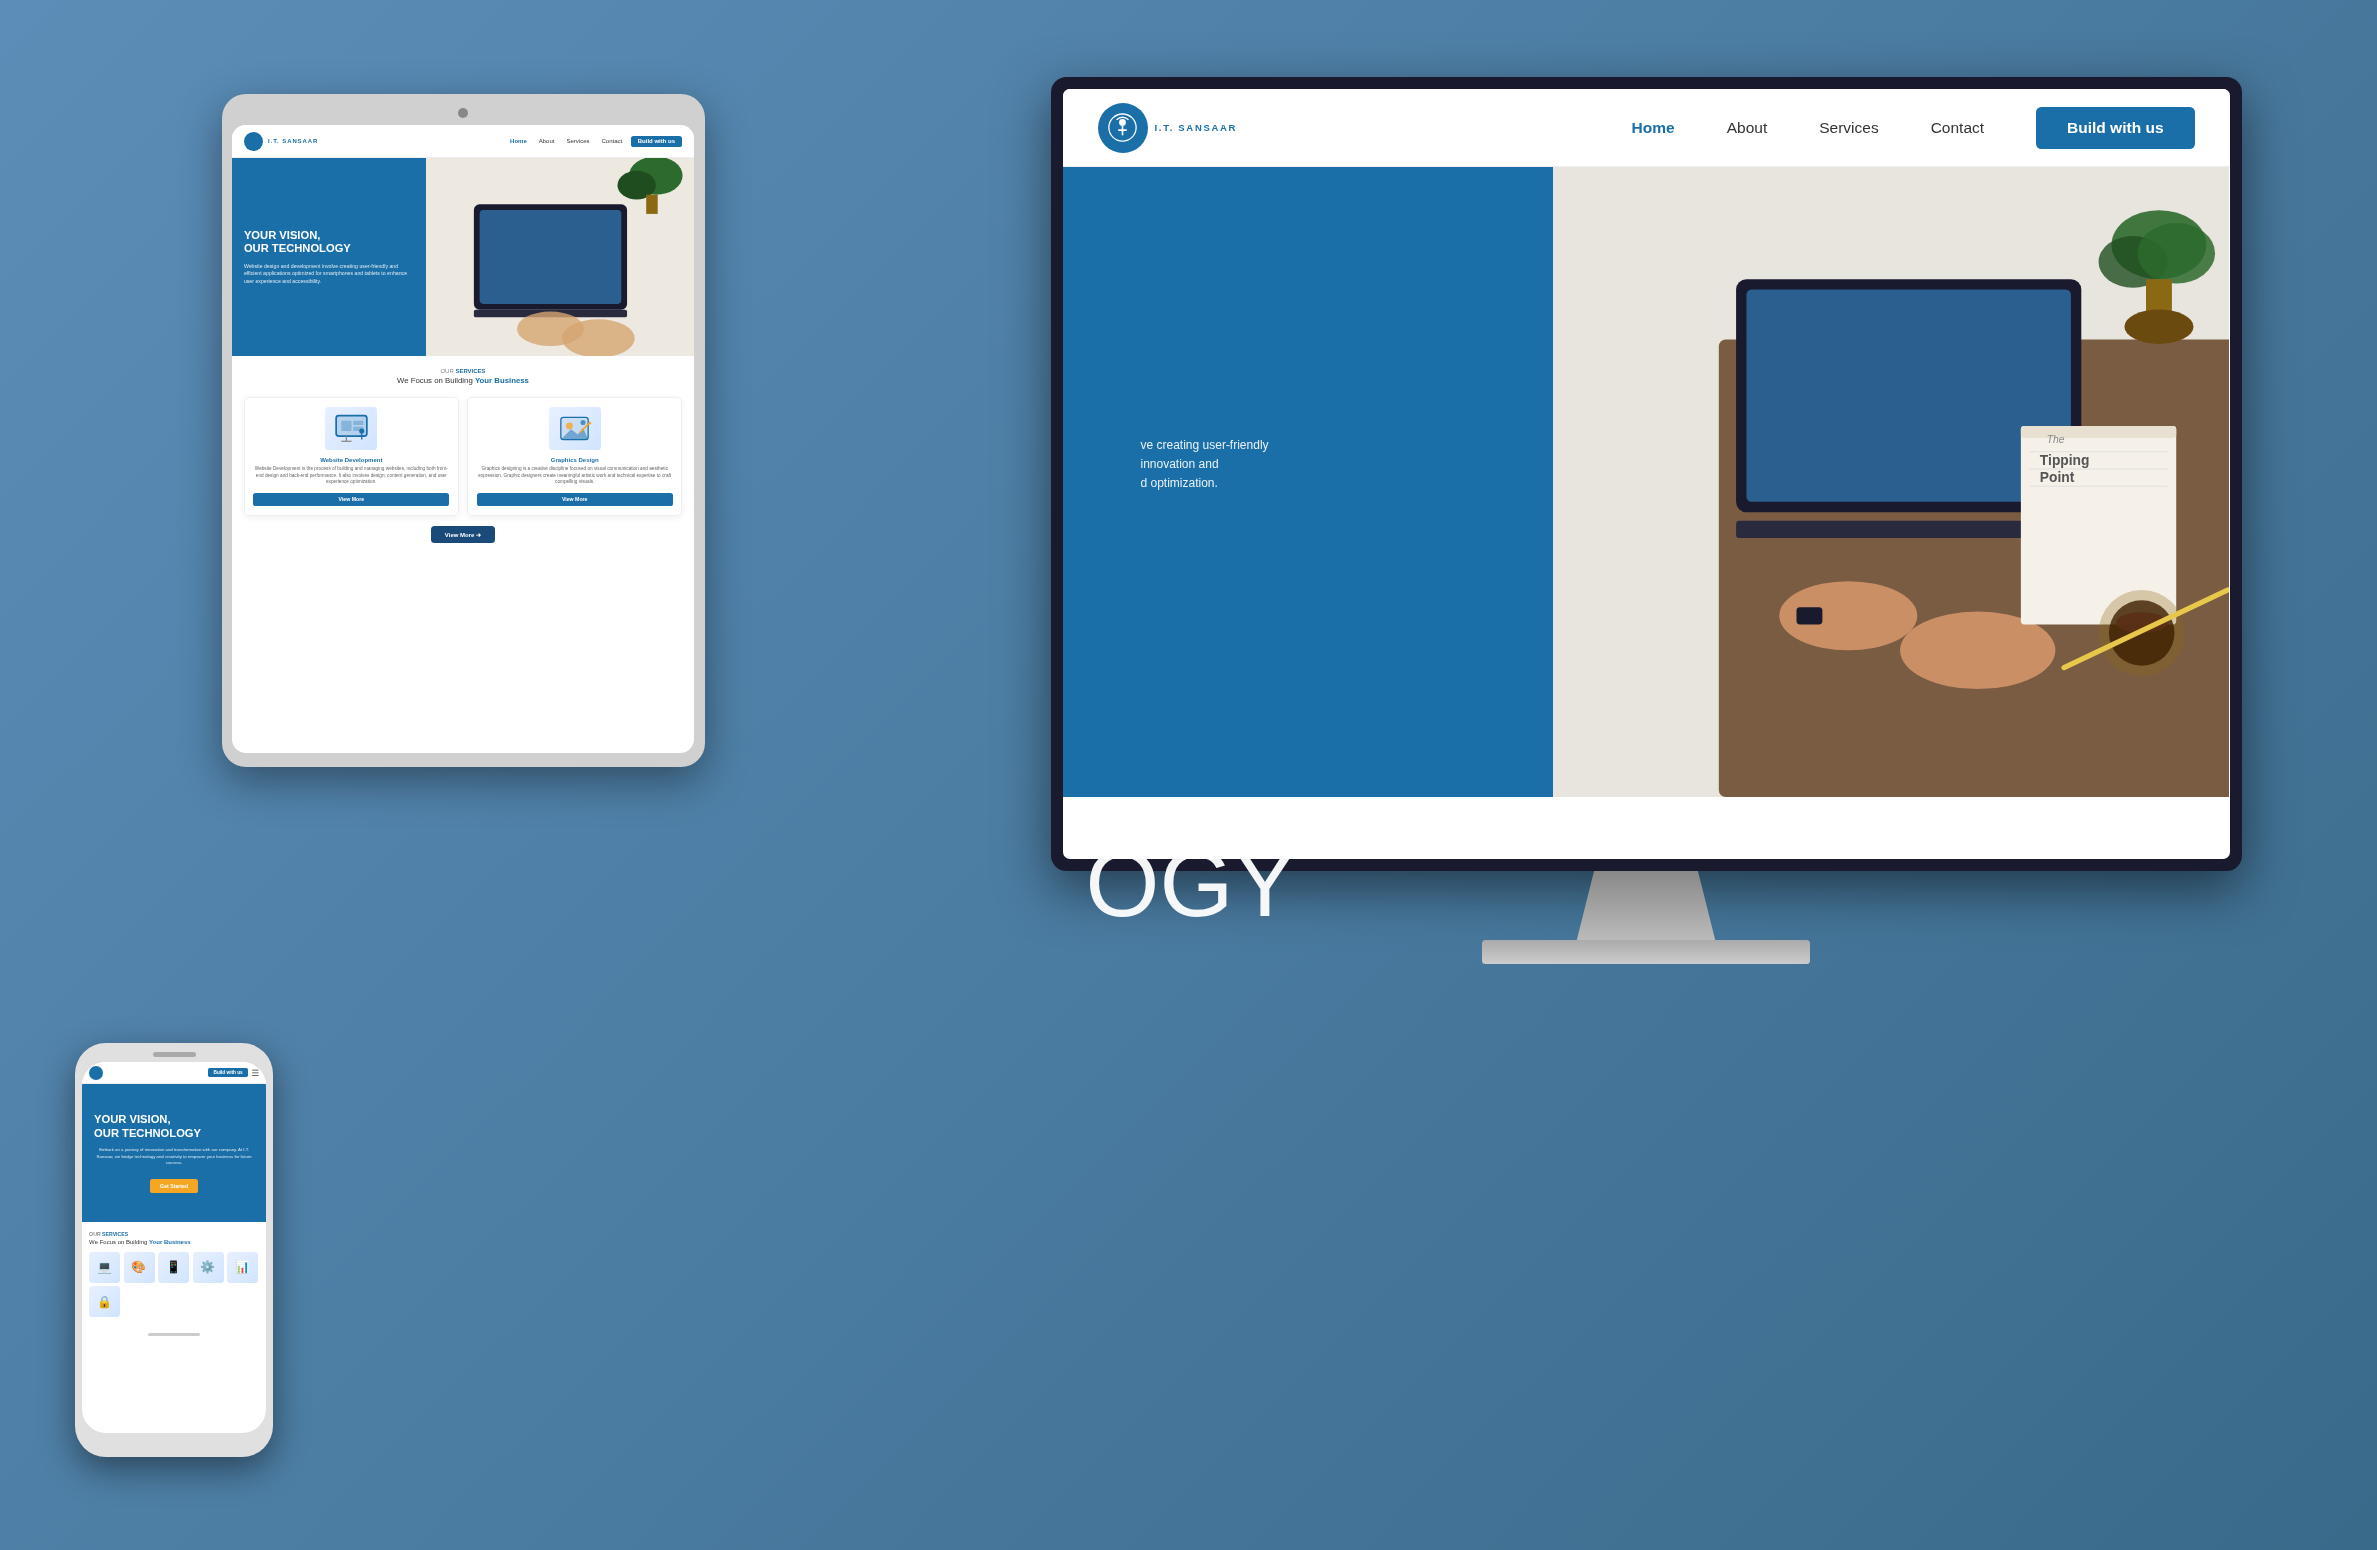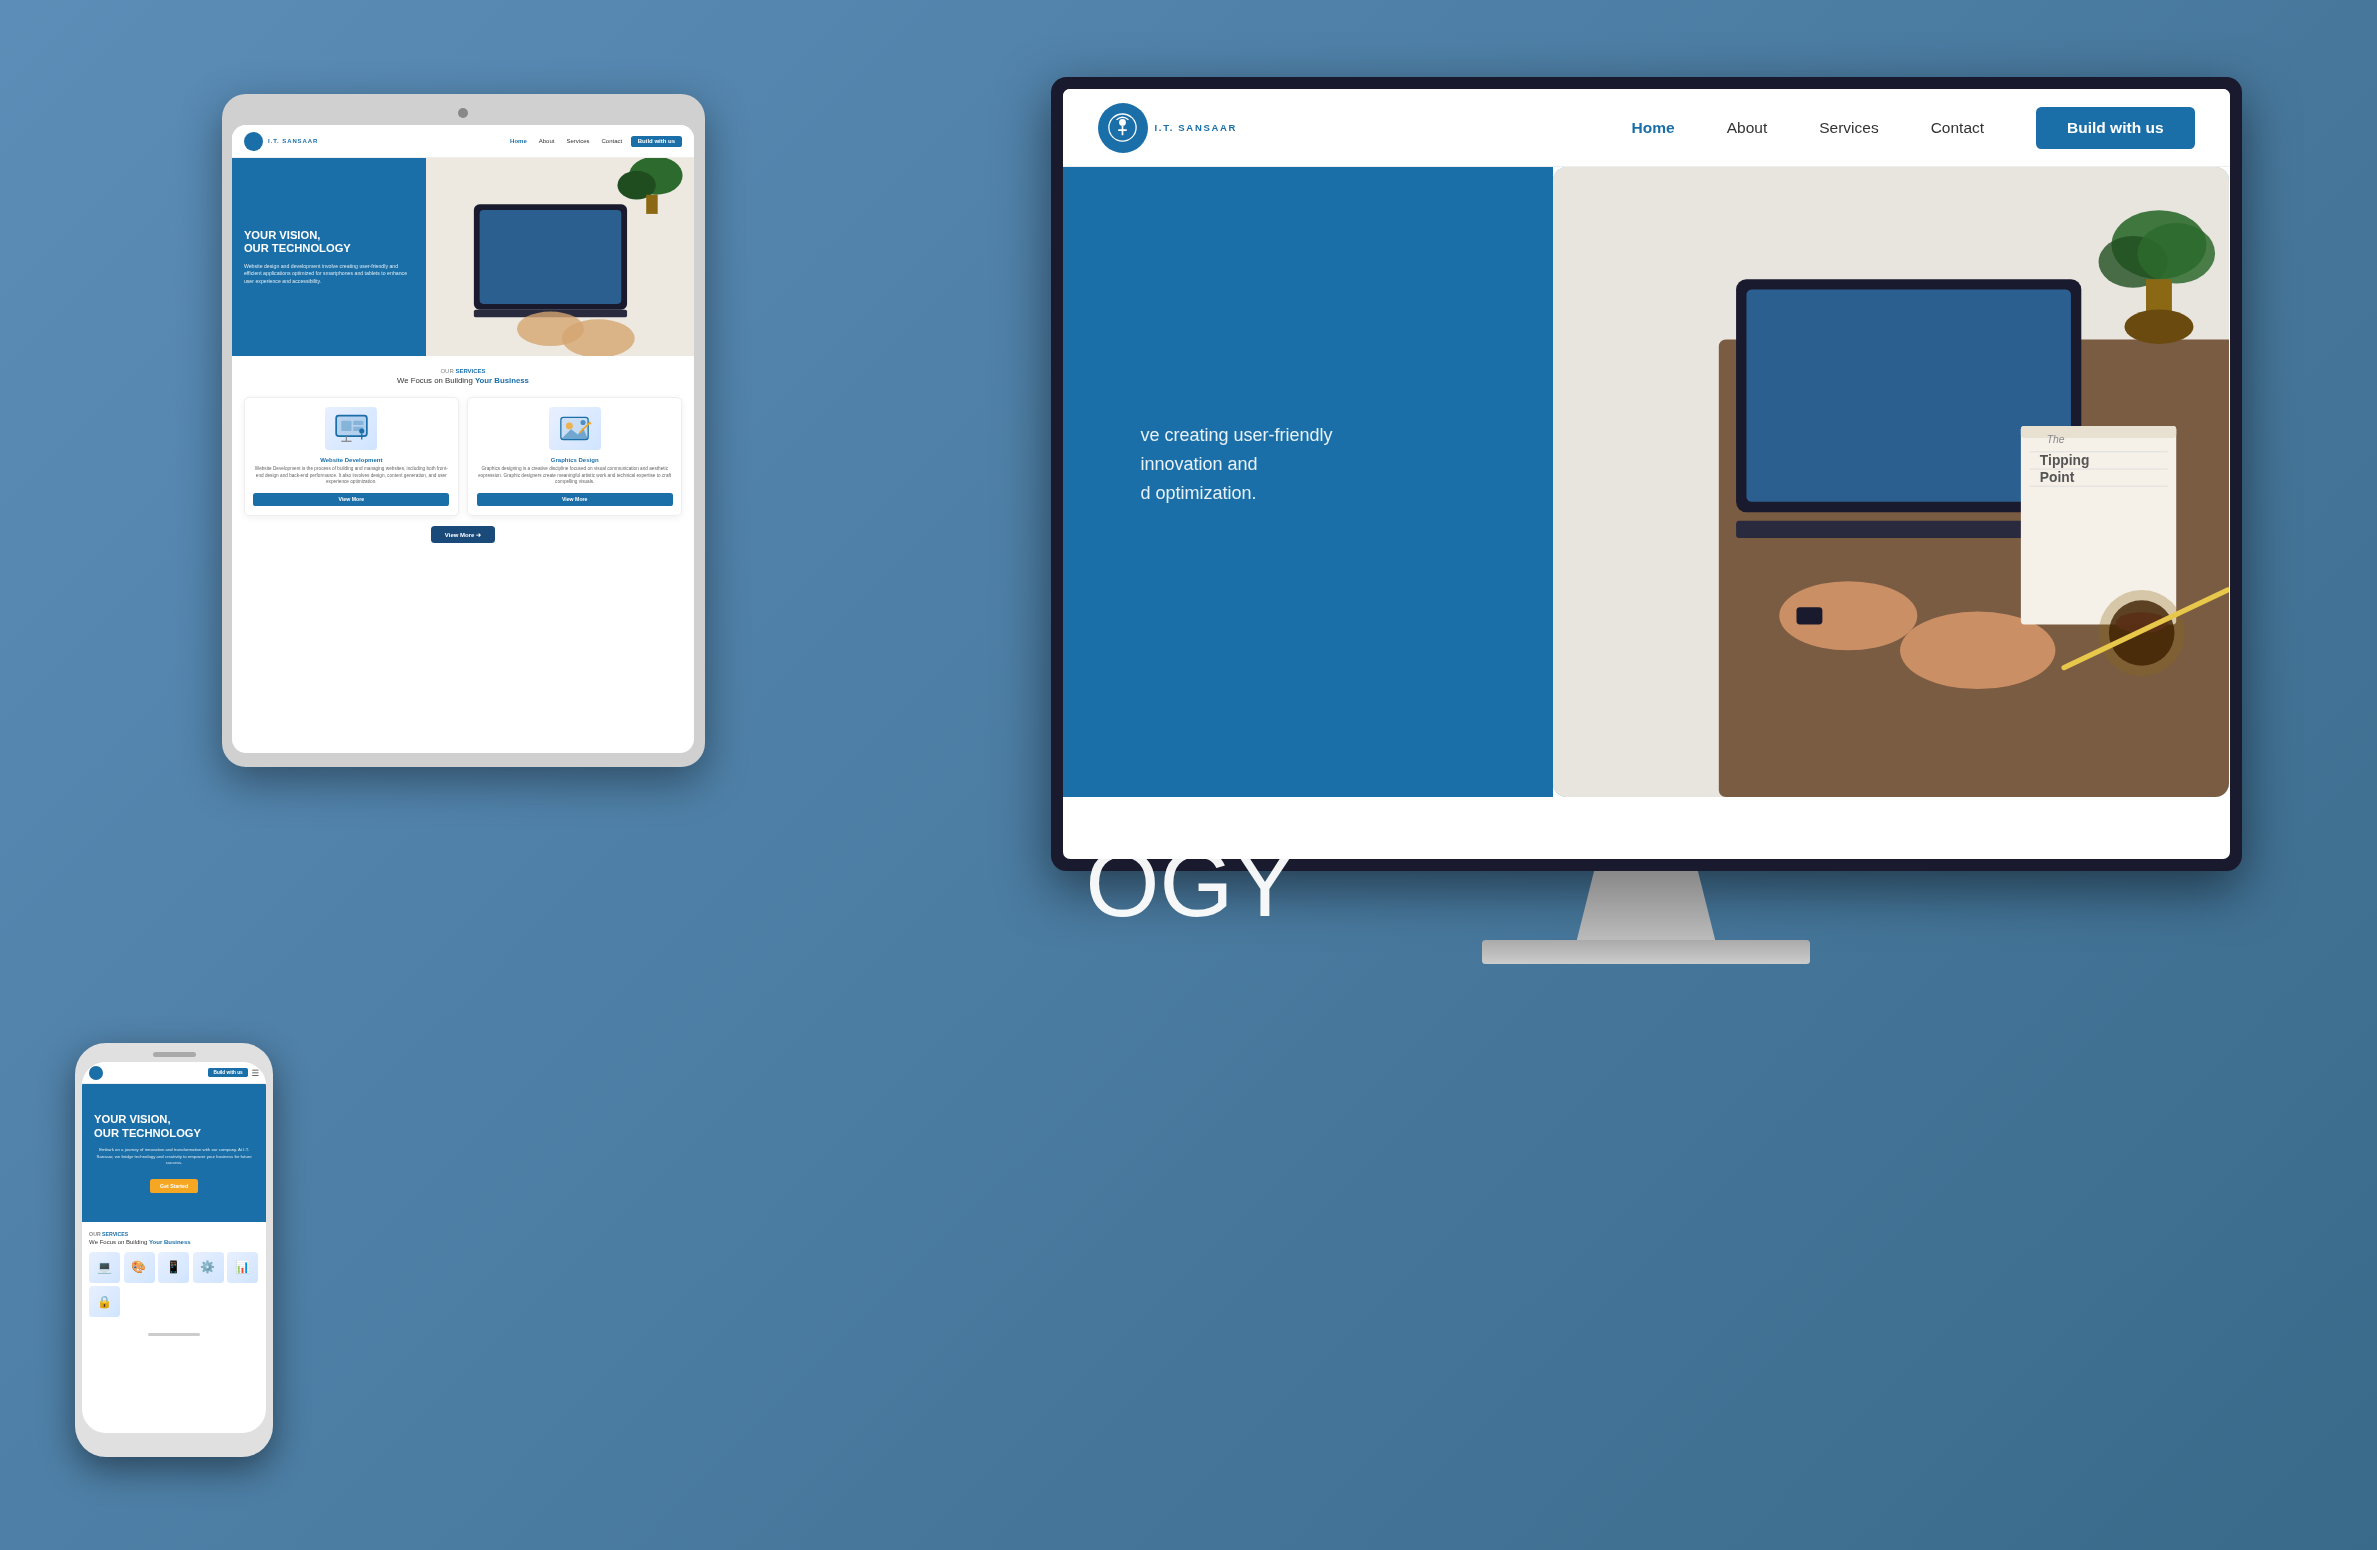--- a/index.html
+++ b/index.html
@@ -147,21 +147,20 @@
       flex-direction: column;
       justify-content: center;
       padding: 52px 43px;
     }
 
     .desktop-hero-right {
       width: 58%;
       background: #0ea5e9;
       position: relative;
       overflow: hidden;
-      border-radius: 14px;
     }
 
     
     .desk-image {
       width: 100%;
       height: 100%;
       background: linear-gradient(135deg, #f0ede8 0%, #ddd8d0 100%);
       position: relative;
       overflow: hidden;
     }
@@ -556,21 +555,21 @@
       bottom: 52px;
       left: 0;
       font-size: 95px;
       font-weight: 400;
       color: rgba(255,255,255,0.95);
       line-height: 1;
       padding-left: 35px;
     }
 
     .hero-subtitle {
-      font-size: 18px;
+      font-size: 12px;
       color: rgba(255,255,255,0.9);
       line-height: 1.6;
       padding: 0 0 35px 35px;
       max-width: 397px;
     }
   </style>
 </head>
 <body>
 
 <div class="scene">

